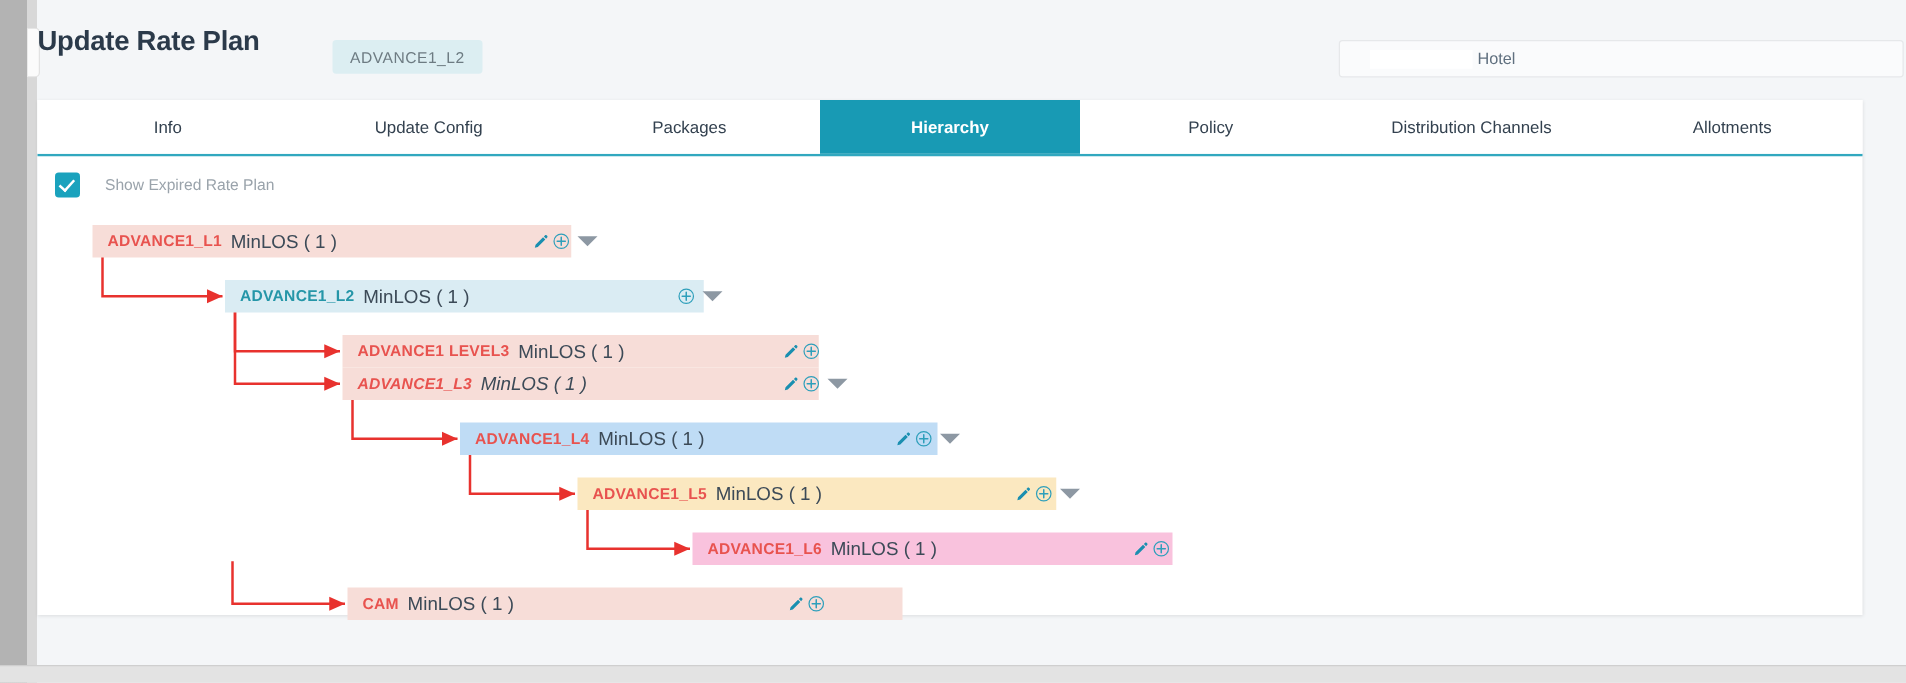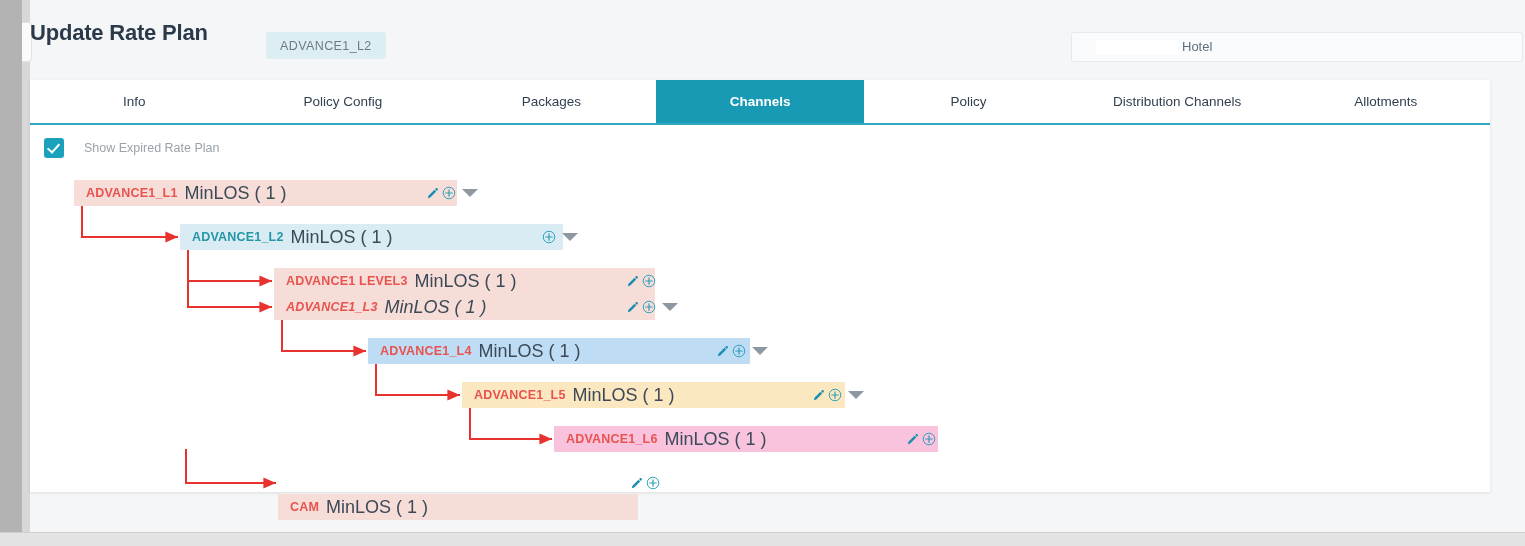--- a/index.html
+++ b/index.html
@@ -92,21 +92,21 @@
   #tree { position: absolute; left: 0; top: 94px; width: 100%; height: 318px; }
   #connectors { position: absolute; left: 0; top: 0; width: 1460px; height: 318px; }
 
   .node { position: absolute; height: 26px; display: flex; align-items: center; }
   .node .bar {
     position: absolute; left: 0; top: 0; height: 26px;
     display: flex; align-items: center; padding-left: 12px;
   }
   .code { font-size: 12.5px; font-weight: bold; color: #e8534f; letter-spacing: 0.2px; }
   .code.teal { color: #2596a8; }
-  .minlos { font-size: 18px; color: #3c4a57; margin-left: 7px; }
+  .minlos { font-size: 15px; color: #3c4a57; margin-left: 7px; }
   .icons { position: absolute; display: flex; align-items: center; gap: 3px; }
   .pencil { width: 13px; height: 13px; display: block; }
   .plus { width: 14px; height: 14px; display: block; }
   .caret {
     width: 0; height: 0; border-left: 8px solid transparent; border-right: 8px solid transparent;
     border-top: 8px solid #8d98a3; cursor: pointer;
   }
 </style>
 </head>
 <body>
@@ -120,23 +120,23 @@
     <div id="title-badge">ADVANCE1_L2</div>
     <div id="hotel-select">
       <div id="hotel-redact"></div>
       <div id="hotel-text">Hotel</div>
     </div>
   </div>
 
   <div id="card">
     <div id="tabs">
         <div class="tab">Info</div>
-        <div class="tab">Policy Config</div>
+        <div class="tab">Update Config</div>
         <div class="tab">Packages</div>
-        <div class="tab active">Channels</div>
+        <div class="tab active">Hierarchy</div>
         <div class="tab">Policy</div>
         <div class="tab">Distribution Channels</div>
         <div class="tab">Allotments</div>
       </div>
 
     <div id="checkbox-row">
       <div id="chk"></div>
       <div id="chk-label">Show Expired Rate Plan</div>
     </div>
 
@@ -282,21 +282,21 @@
             </span>
             <span style="display: block;">
               <svg class="plus" viewBox="0 0 16 16">
                 <circle cx="8" cy="8" r="6.6" fill="none" stroke="#2e9fbb" stroke-width="1.1"></circle>
                 <path d="M8 4.3v7.4M4.3 8h7.4" stroke="#2e9fbb" stroke-width="1.4" stroke-linecap="round"></path>
               </svg>
             </span>
           </div>
         </div>
         <div class="node" style="left: 248px; top: 296px; width: 410px;">
-          <div class="bar" style="width: 360px; background: rgb(247, 221, 216); margin-top: 24px;">
+          <div class="bar" style="width: 444px; background: rgb(247, 221, 216);">
             <span class="code">CAM</span>
             <span class="minlos">MinLOS ( 1 )</span>
           </div>
           <div class="icons" style="left: 352px;">
             <span style="display: block;">
               <svg class="pencil" viewBox="0 0 16 16">
                 <path d="M12.2 1.6c.5-.5 1.3-.5 1.8 0l.4.4c.5.5.5 1.3 0 1.8l-1 1-2.2-2.2 1-1zM10.4 3.4l2.2 2.2-7.4 7.4-2.9.7.7-2.9 7.4-7.4z" fill="#1a8fb0"></path>
               </svg>
             </span>
             <span style="display: block;">

